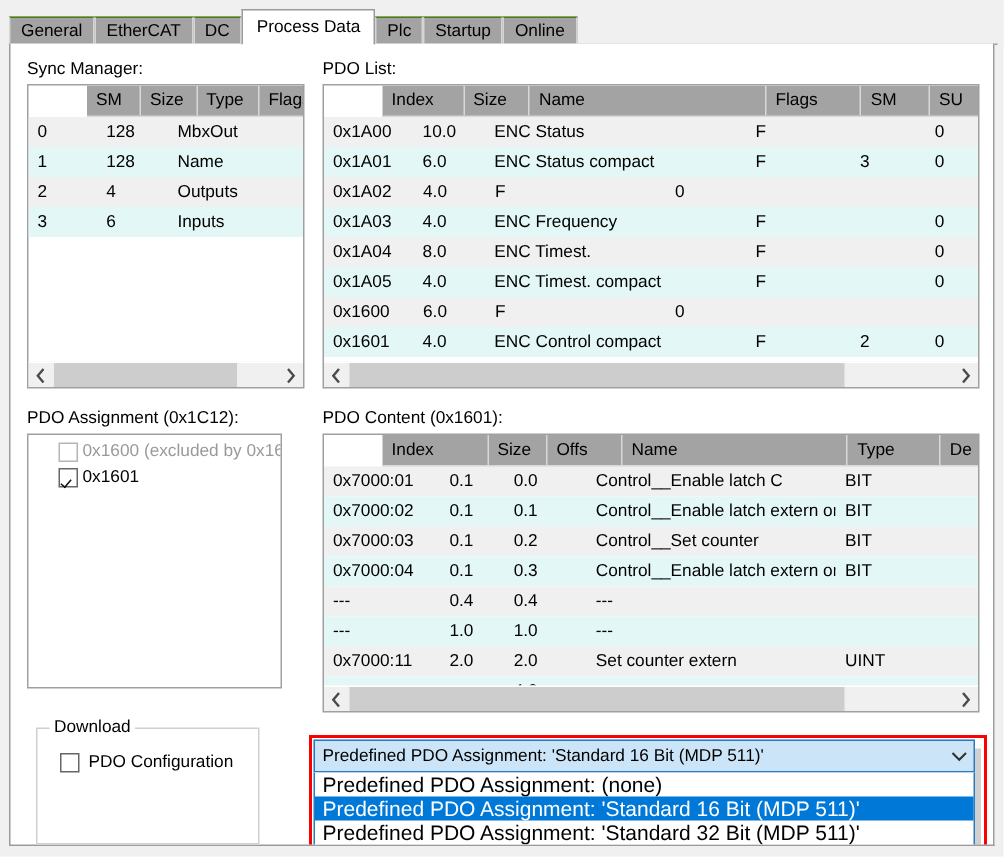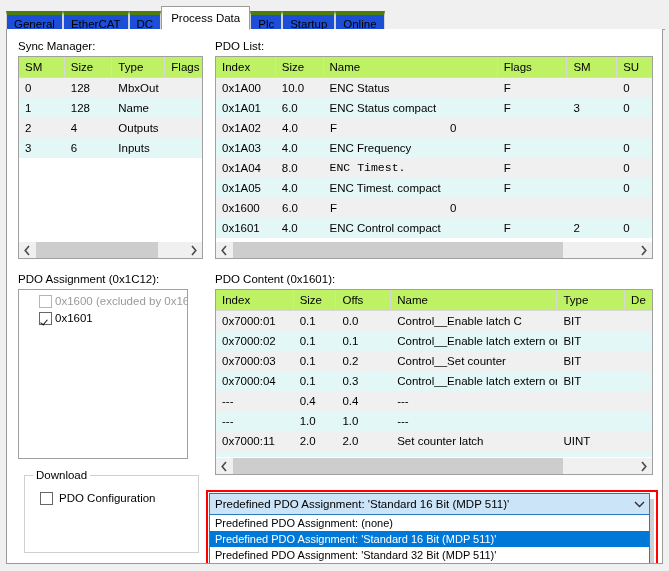--- a/index.html
+++ b/index.html
@@ -23,24 +23,24 @@
   }
   #tabstrip .tabs {
     position: absolute; left: 6px; top: 5px;
     display: flex; align-items: flex-end;
     height: 25px;
   }
   .tab {
     height: 19px;
     line-height: 19px;
     padding: 0 7px 0 7px;
-    background: #1d4ed8;
+    background: #a3a3a3;
     border-left: 1px solid #d4d4d4;
     border-right: 1px solid #d4d4d4;
-    border-top: 4px solid #4d7c0f;
+    border-top: 1px solid #4d7c0f;
     font-size: 11.5px;
     color: #000;
     white-space: nowrap;
     box-sizing: border-box;
     margin-bottom: 0px;
   }
   .tab.sel {
     height: 24px;
     line-height: 23px;
     background: #ffffff;
@@ -77,23 +77,24 @@
   .grid {
     position: absolute;
     background: #ffffff;
     border: 1px solid #a0a0a0;
     box-sizing: border-box;
     overflow: hidden;
   }
   .grid-head {
     display: flex;
     height: 21px;
-    background: #bef264;
+    background: #a3a3a3;
     border-bottom: 1px solid #d8d8d8;
     box-sizing: border-box;
+    margin-left: 39px;
   }
   .grid-head .hc {
     border-right: 1px solid #d8d8d8;
     box-sizing: border-box;
     padding-left: 6px;
     line-height: 20px;
     font-size: 11.5px;
     color: #000;
     overflow: hidden;
     white-space: nowrap;
@@ -202,21 +203,21 @@
   }
   .droplist {
     background: #ffffff;
     border: 1px solid #2a7ac0;
     border-top: none;
     box-sizing: border-box;
   }
   .dopt {
     height: 16px; line-height: 16px;
     padding-left: 5px;
-    font-size: 11px;
+    font-size: 14px;
     white-space: nowrap;
     color: #000;
   }
   .dopt.sel { background: #0078d7; color: #ffffff; }
   #dropshadow {
     position: absolute;
     background: rgba(120,120,120,0.35);
   }
 
   
@@ -334,21 +335,21 @@
           <div class="gc" style="width: 60px;">0x1A03</div>
           <div class="gc" style="width: 48px;">4.0</div>
           <div class="gc" style="width: 175px;">ENC Frequency</div>
           <div class="gc" style="width: 70px;">F</div>
           <div class="gc" style="width: 50px;"></div>
           <div class="gc" style="width: 35px;">0</div>
         </div>
         <div class="grow odd">
           <div class="gc" style="width: 60px;">0x1A04</div>
           <div class="gc" style="width: 48px;">8.0</div>
-          <div class="gc" style="width: 175px; font-family: Liberation Mono, monospace;">ENC Timest.</div>
+          <div class="gc" style="width: 175px;">ENC Timest.</div>
           <div class="gc" style="width: 70px;">F</div>
           <div class="gc" style="width: 50px;"></div>
           <div class="gc" style="width: 35px;">0</div>
         </div>
         <div class="grow even">
           <div class="gc" style="width: 60px;">0x1A05</div>
           <div class="gc" style="width: 48px;">4.0</div>
           <div class="gc" style="width: 175px;">ENC Timest. compact</div>
           <div class="gc" style="width: 70px;">F</div>
           <div class="gc" style="width: 50px;"></div>
@@ -455,21 +456,21 @@
           <div class="gc" style="width: 43px;">1.0</div>
           <div class="gc" style="width: 55px;">1.0</div>
           <div class="gc" style="width: 167px;">---</div>
           <div class="gc" style="width: 68px;"></div>
           <div class="gc" style="width: 27px;"></div>
         </div>
         <div class="grow odd">
           <div class="gc" style="width: 78px;">0x7000:11</div>
           <div class="gc" style="width: 43px;">2.0</div>
           <div class="gc" style="width: 55px;">2.0</div>
-          <div class="gc" style="width: 167px;">Set counter latch</div>
+          <div class="gc" style="width: 167px;">Set counter extern</div>
           <div class="gc" style="width: 68px;">UINT</div>
           <div class="gc" style="width: 27px;"></div>
         </div>
         <div class="grow even">
           <div class="gc" style="width: 78px;"></div>
           <div class="gc" style="width: 43px;"></div>
           <div class="gc" style="width: 55px;">4.0</div>
           <div class="gc" style="width: 167px;"></div>
           <div class="gc" style="width: 68px;"></div>
           <div class="gc" style="width: 27px;"></div>
@@ -485,21 +486,21 @@
           <div class="thumb" style="width: 82%;"></div>
         </div>
         <div class="arr">
           <svg width="7" height="11" viewBox="0 0 7 11">
             <polyline points="2,1 5.8,5.5 2,10" fill="none" stroke="#4a4a4a" stroke-width="1.6"></polyline>
           </svg>
         </div>
       </div>
     </div>
 
-  <div class="groupbox" id="download-group" style="left:17px; top:446px; width:175px; height:78px;">
+  <div class="groupbox" id="download-group" style="left:17px; top:456px; width:149px; height:78px;">
     <div class="gtitle">Download</div>
     <div id="download-items" style="position:absolute; left:15px; top:14px;">
         <div class="cbrow" style="margin-bottom: 9px;">
           <span class="cbox"></span>
           <span class="cblabel" style="margin-left: 3px;">PDO Configuration</span>
         </div>
       </div>
   </div>
 
   <div id="dropshadow" style="left:206px; top:470px; width:441px; height:98px;"></div>

